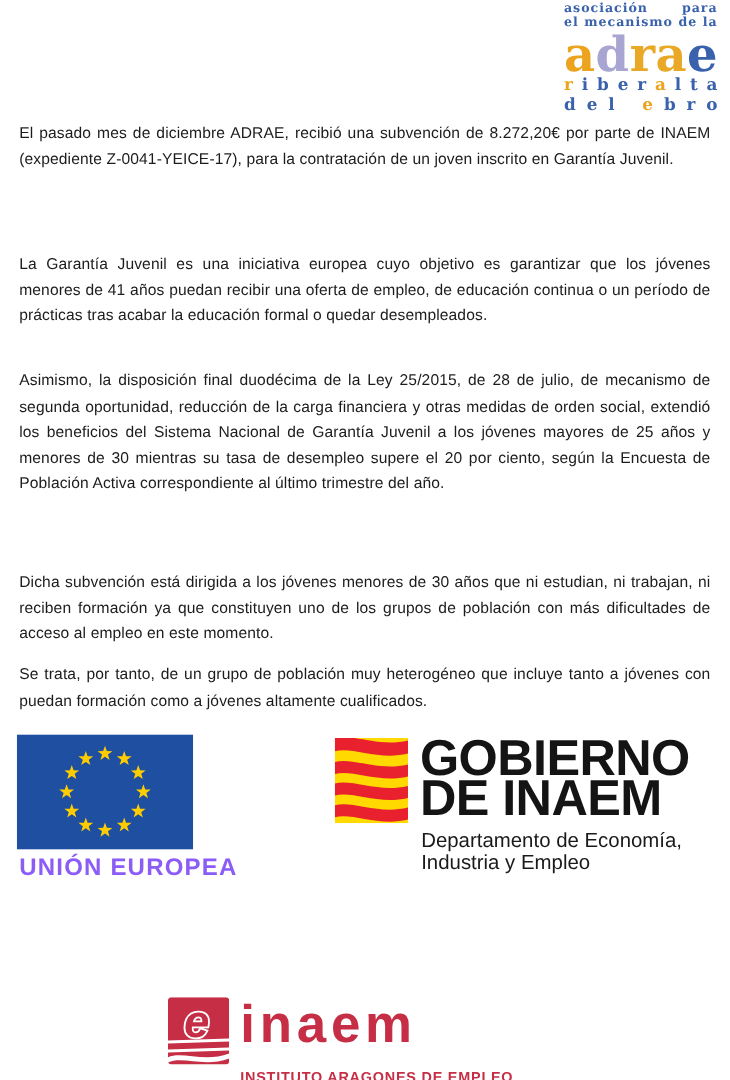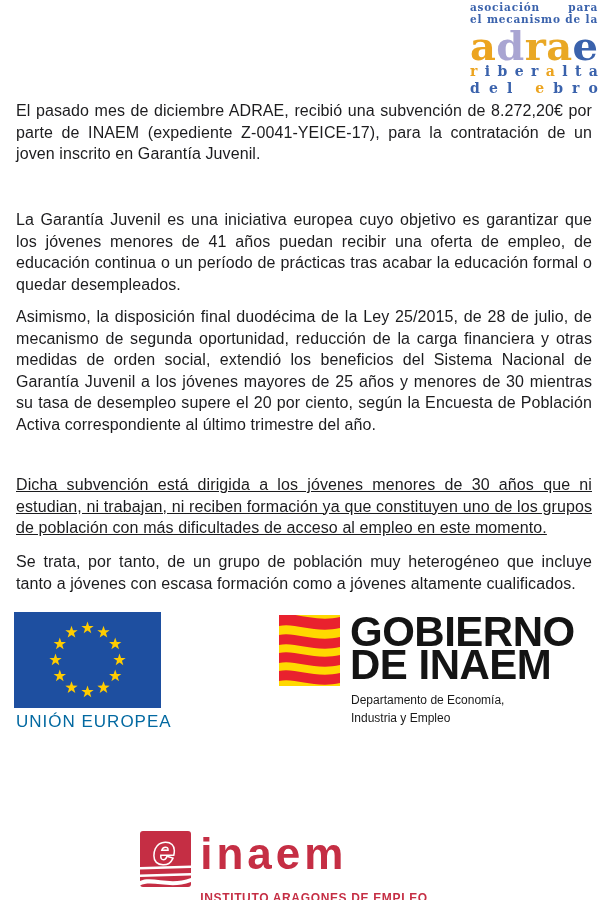--- a/index.html
+++ b/index.html
@@ -26,44 +26,44 @@
   }
   .adrae-sub{
     display:flex;justify-content:space-between;
     font-family:"DejaVu Serif",serif;font-weight:bold;
     font-size:14px;line-height:15px;margin-top:2px;
   }
 
   
   .article p{
     position:absolute;left:16px;width:576px;margin:0;
-    font-size:16px;line-height:21.5px;letter-spacing:0.1px;
+    font-size:13px;line-height:21.5px;letter-spacing:0.1px;
     color:var(--text_black,#1c1c1e);
     text-align:justify;
   }
-  .p1{top:100px;} .p2{top:209px;} .p3{top:306px;} .p4{top:474px;text-decoration:underline;} .p5{top:551px;}
+  .p1{top:100px;} .p2{top:209px;} .p3{top:306px;} .p4{top:474px;} .p5{top:551px;}
 
   
   .eu-flag{position:absolute;left:14px;top:612px;}
   .eu-label{
     position:absolute;left:16px;top:712px;
-    font-size:17px;font-weight:normal;letter-spacing:1px;color:#0369a1;
+    font-size:20px;font-weight:bold;letter-spacing:1px;color:#8b5cf6;
     white-space:nowrap;
   }
 
   
   .aragon-icon{position:absolute;left:279px;top:615px;}
   .gob-title{
     position:absolute;left:350px;top:615px;
     font-size:42px;line-height:33px;font-weight:bold;letter-spacing:-0.5px;
     color:#141414;white-space:nowrap;
   }
   .gob-dept{
     position:absolute;left:351px;top:692px;
-    font-size:12px;line-height:17.5px;color:#1a1a1a;white-space:nowrap;
+    font-size:17px;line-height:17.5px;color:#1a1a1a;white-space:nowrap;
   }
 
   
   .inaem{
     position:absolute;left:0;right:0;top:831px;
     display:flex;justify-content:center;align-items:flex-start;gap:9px;
   }
   .inaem-col{display:flex;flex-direction:column;}
   .inaem-word{
     font-size:44px;line-height:46px;font-weight:bold;letter-spacing:4px;
@@ -110,21 +110,21 @@
         <span style="color: rgb(58, 98, 172);">r</span>
         <span style="color: rgb(58, 98, 172);">o</span>
       </div>
   </div>
 
   <div class="article">
     <p class="p1">El pasado mes de diciembre ADRAE, recibió una subvención de 8.272,20€ por parte de INAEM (expediente Z-0041-YEICE-17), para la contratación de un joven inscrito en Garantía Juvenil.</p>
     <p class="p2">La Garantía Juvenil es una iniciativa europea cuyo objetivo es garantizar que los jóvenes menores de 41 años puedan recibir una oferta de empleo, de educación continua o un período de prácticas tras acabar la educación formal o quedar desempleados.</p>
     <p class="p3">Asimismo, la disposición final duodécima de la Ley 25/2015, de 28 de julio, de mecanismo de segunda oportunidad, reducción de la carga financiera y otras medidas de orden social, extendió los beneficios del Sistema Nacional de Garantía Juvenil a los jóvenes mayores de 25 años y menores de 30 mientras su tasa de desempleo supere el 20 por ciento, según la Encuesta de Población Activa correspondiente al último trimestre del año.</p>
     <p class="p4">Dicha subvención está dirigida a  los jóvenes menores de 30 años que ni estudian, ni trabajan, ni reciben formación ya que constituyen uno de los grupos de población con más dificultades de acceso al empleo en este momento.</p>
-    <p class="p5">Se trata, por tanto, de un grupo de población muy heterogéneo que incluye tanto a jóvenes con escasa formación como a jóvenes altamente cualificados.</p>
+    <p class="p5">Se trata, por tanto, de un grupo de población muy heterogéneo que incluye tanto a jóvenes con puedan formación como a jóvenes altamente cualificados.</p>
   </div>
 
   <svg class="eu-flag" width="147" height="96" viewBox="0 0 147 96" xmlns="http://www.w3.org/2000/svg">
     <rect x="0" y="0" width="147" height="96" style="fill:var(--eu_blue,#1e4fa0)"></rect>
     <g style="fill:var(--star_yellow,#ffcc00)">
       <defs>
         <path id="star" d="M0,-10 L2.35,-3.24 L9.51,-3.09 L3.8,1.24 L5.88,8.09 L0,4 L-5.88,8.09 L-3.8,1.24 L-9.51,-3.09 L-2.35,-3.24 Z"></path>
       </defs>
       <use href="#star" transform="translate(73.5,16) scale(0.65)"></use>
       <use href="#star" transform="translate(89.5,20.3) scale(0.65)"></use>

